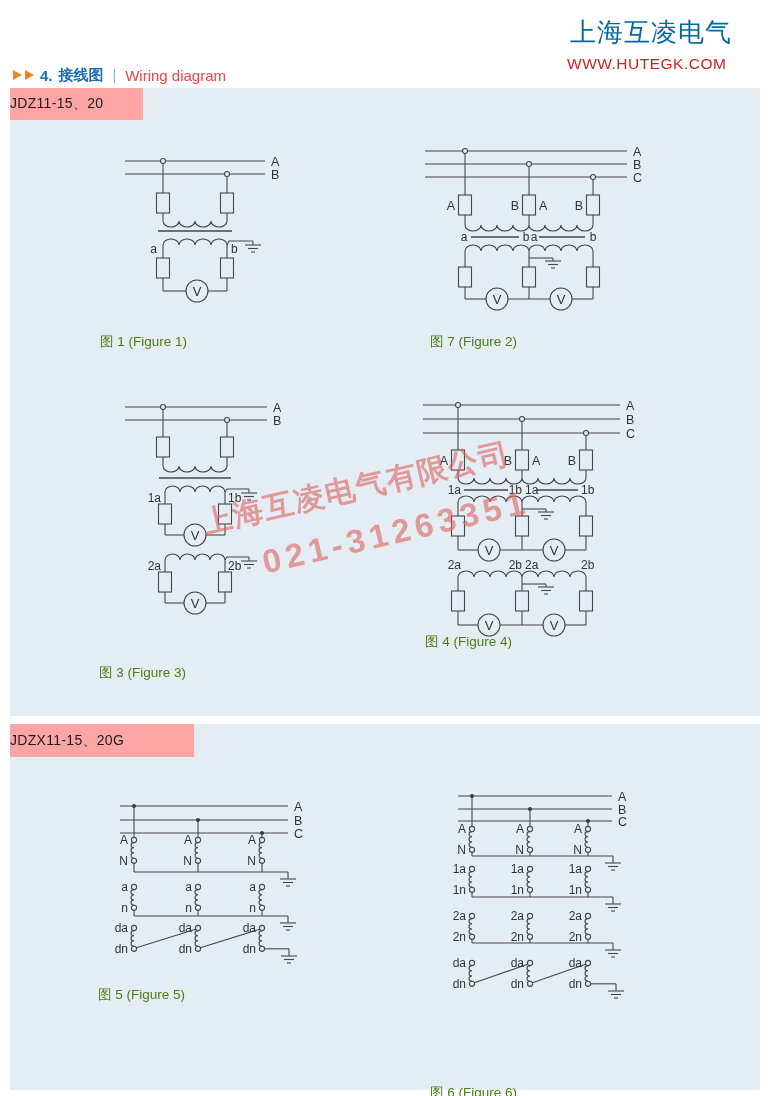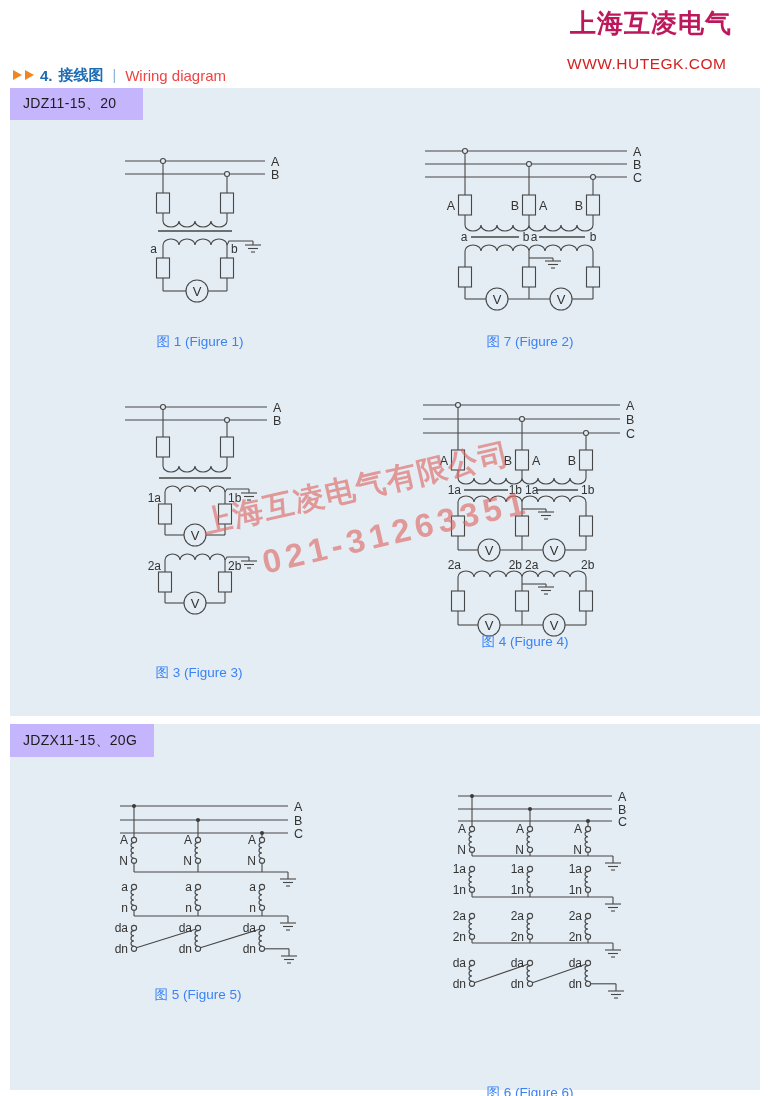--- a/index.html
+++ b/index.html
@@ -1,42 +1,42 @@
 <!DOCTYPE html>
 <html><head>
 <meta charset="utf-8">
 <style>
   *{margin:0;padding:0;box-sizing:border-box}
   html,body{width:770px;height:1096px}
   body{position:relative;background:#ffffff;font-family:"Liberation Sans",sans-serif;overflow:hidden}
   
-  .logo-brand{position:absolute;left:570px;top:6px;font-size:26px;font-weight:bold;color:#be185d;letter-spacing:1px;white-space:nowrap}
+  .logo-brand{position:absolute;left:570px;top:15px;font-size:26px;font-weight:normal;color:#0369a1;letter-spacing:1px;white-space:nowrap}
   .logo-url{position:absolute;left:567px;top:55px;font-size:15.5px;font-weight:normal;color:#d32120;letter-spacing:0.5px;white-space:nowrap}
   
   .hdr{position:absolute;left:13px;top:65px;display:flex;align-items:center;gap:6px;height:20px}
   .tri{width:0;height:0;border-left:9px solid #f0861d;border-top:5.5px solid transparent;border-bottom:5.5px solid transparent;display:inline-block}
   .tri+.tri{margin-left:-3px}
   .hdr-num,.hdr-zh{font-size:15px;font-weight:bold;color:#1b6cb2}
   .hdr-div{font-size:14px;color:#85b3d6;margin:0 3px}
   .hdr-en{font-size:15px;color:#ef4444}
   
   .panel{position:absolute;left:10px;width:750px;background:#e4edf4}
-  .tab{position:absolute;left:10px;background:#c4b5fd;color:#1c1c1c;font-size:14px;display:flex;align-items:center;padding-left:13px;letter-spacing:0.3px}
+  .tab{position:absolute;left:10px;background:#fca5a5;color:#1c1c1c;font-size:14px;display:flex;align-items:center;letter-spacing:0.3px}
   
   svg{position:absolute;overflow:visible}
   svg text{font-family:"Liberation Sans",sans-serif;fill:#333}
   .w{stroke:#474747;stroke-width:1.1;fill:none}
   .nd{stroke:#474747;stroke-width:1.1;fill:#e4edf4}
   .dot{fill:#3a3a3a;stroke:none}
   .tl{font-size:12.5px}
   .ts{font-size:12px}
   .tv{font-size:13px;text-anchor:middle}
   .te{text-anchor:end}
   .tm{text-anchor:middle}
-  .caption{position:absolute;width:200px;text-align:center;font-size:13.5px;color:#3b82f6;white-space:nowrap}
+  .caption{position:absolute;width:200px;font-size:13.5px;color:#4d7c0f;white-space:nowrap}
   
   .watermark{position:absolute;left:198px;top:504px;transform:rotate(-13deg);transform-origin:0 0;z-index:9;pointer-events:none;white-space:nowrap}
   .wm1{font-size:30px;font-weight:bold;letter-spacing:1.5px;color:rgba(222,100,96,0.62)}
   .wm2{font-size:33px;font-weight:bold;letter-spacing:5px;margin-left:50px;margin-top:12px;color:rgba(222,100,96,0.62)}
 </style>
 </head>
 <body>
 
 <div class="logo-brand">上海互凌电气</div>
 <div class="logo-url">WWW.HUTEGK.COM</div>
@@ -47,21 +47,21 @@
   <span class="hdr-num">4.</span>
   <span class="hdr-zh">接线图</span>
   <span class="hdr-div">|</span>
   <span class="hdr-en">Wiring diagram</span>
 </div>
 
 <div class="panel" style="top:88px;height:628px"></div>
 <div class="tab" style="top:88px;width:133px;height:32px">JDZ11-15、20</div>
 
 <div class="panel" style="top:724px;height:366px"></div>
-<div class="tab" style="top:724px;width:144px;height:33px">JDZX11-15、20G</div>
+<div class="tab" style="top:724px;width:184px;height:33px">JDZX11-15、20G</div>
 
 <svg style="left:105px;top:143px" width="200" height="170" viewBox="0 0 200 170">
   <g class="w">
     <line x1="20" y1="18" x2="160" y2="18"></line>
       <line x1="20" y1="31" x2="160" y2="31"></line>
     <line x1="58" y1="18" x2="58" y2="50"></line>
       <line x1="122" y1="31" x2="122" y2="50"></line>
     <line x1="58" y1="70" x2="58" y2="78"></line>
       <line x1="122" y1="70" x2="122" y2="78"></line>
     <path d="M58,78 a8,6 0 0 0 16,0 a8,6 0 0 0 16,0 a8,6 0 0 0 16,0 a8,6 0 0 0 16,0"></path>

